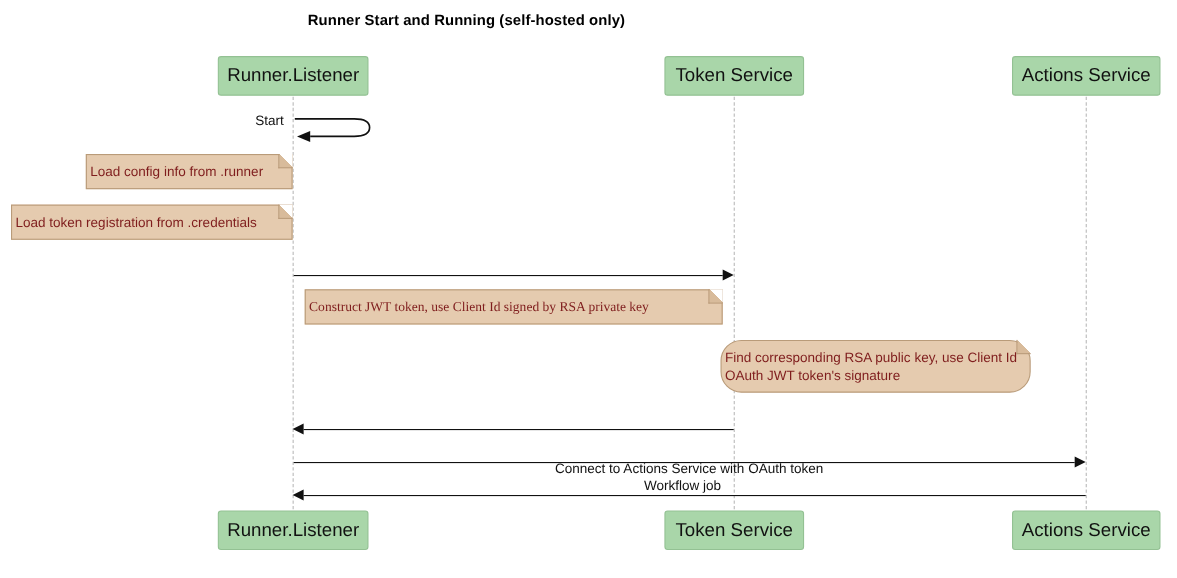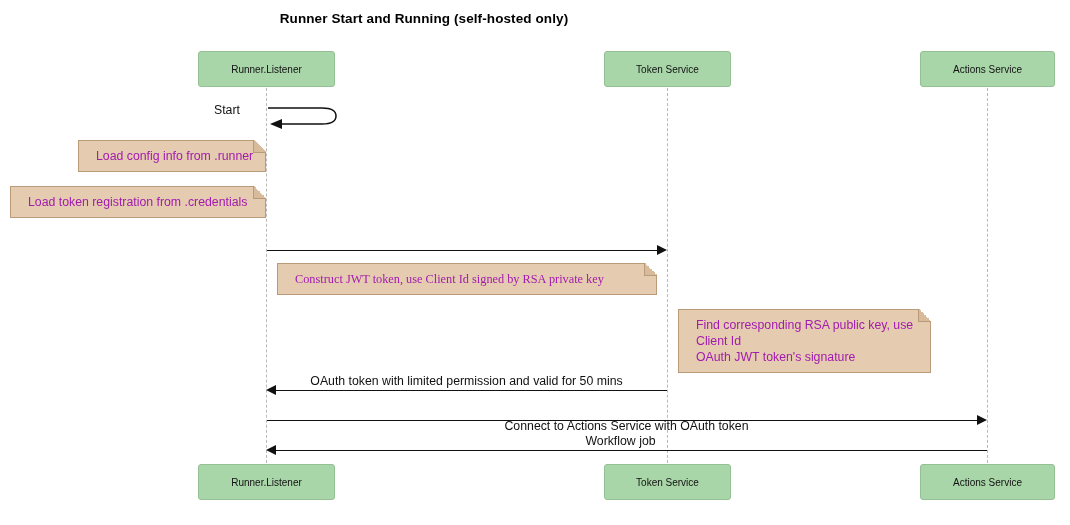--- a/index.html
+++ b/index.html
@@ -39,33 +39,33 @@
   }
   .participant {
     position: absolute;
     height: 36px;
     background: #a9d6a9;
     border: 1px solid #93c193;
     border-radius: 3px;
     display: flex;
     align-items: center;
     justify-content: center;
-    font-size: 10px;
+    font-size: 17px;
     color: #111111;
     box-sizing: border-box;
     white-space: nowrap;
   }
   .note {
     position: absolute;
     background: #e5cbaf;
     border: 1px solid #b99b79;
     box-sizing: border-box;
     font-size: 12.3px;
-    color: #a21caf;
-    padding: 7px 9px 7px 17px;
+    color: #7f1d1d;
+    padding: 7px 9px 7px 3px;
     line-height: 16px;
   }
   .note .fold {
     position: absolute;
     top: -1px;
     right: -1px;
     width: 13px;
     height: 13px;
     background: linear-gradient(225deg, #ffffff 0%, #ffffff 50%, #d8bb9b 50%, #d8bb9b 100%);
     border-left: 1px solid #b99b79;
@@ -118,21 +118,21 @@
   <div class="participant" style="left:198px; top:51px; width:137px;">
     <span>Runner.Listener</span>
   </div>
   <div class="participant" style="left:604px; top:51px; width:127px;">
     <span>Token Service</span>
   </div>
   <div class="participant" style="left:920px; top:51px; width:135px;">
     <span>Actions Service</span>
   </div>
 
-  <div class="msg-label" style="left:214px; top:103px; width:60px; text-align:left;">Start</div>
+  <div class="msg-label" style="left:198px; top:103px; width:60px; text-align:right;">Start</div>
   <div class="self-loop" style="left:266px; top:103px;">
     <svg width="80" height="28" viewBox="0 0 80 28">
       <path d="M 2 5 L 56 5 Q 70 5 70 13 Q 70 21 56 21 L 16 21" fill="none" stroke="#111111" stroke-width="1.5"></path>
       <polygon points="16,16 4,21 16,26" fill="#111111"></polygon>
     </svg>
   </div>
 
   <div class="note" style="left:78px; top:140px; width:188px;">
     <span class="fold"></span>
     <span>Load config info from .runner</span>
@@ -144,27 +144,26 @@
   </div>
 
   <div class="msg-line" style="left:267px; top:250px; width:390px;"></div>
   <div class="arrow-right" style="left:657px; top:245px;"></div>
 
   <div class="note" style="left:277px; top:263px; width:380px;font-family:Liberation Serif, serif;">
     <span class="fold"></span>
     <span>Construct JWT token, use Client Id signed by RSA private key</span>
   </div>
 
-  <div class="note" style="left:678px; top:309px; width:253px;">
+  <div class="note" style="left:655px; top:309px; width:282px;border-radius:19px;">
     <span class="fold"></span>
     <div>Find corresponding RSA public key, use Client Id</div>
     <div>OAuth JWT token's signature</div>
   </div>
 
-  <div class="msg-label" style="left:266px; top:374px; width:401px;">OAuth token with limited permission and valid for 50 mins</div>
   <div class="msg-line" style="left:276px; top:390px; width:391px;"></div>
   <div class="arrow-left" style="left:266px; top:385px;"></div>
 
   <div class="msg-label" style="left:266px; top:419px; width:721px;">Connect to Actions Service with OAuth token</div>
   <div class="msg-line" style="left:267px; top:420px; width:710px;"></div>
   <div class="arrow-right" style="left:977px; top:415px;"></div>
 
   <div class="msg-label" style="left:260px; top:434px; width:721px;">Workflow job</div>
   <div class="msg-line" style="left:276px; top:450px; width:711px;"></div>
   <div class="arrow-left" style="left:266px; top:445px;"></div>

